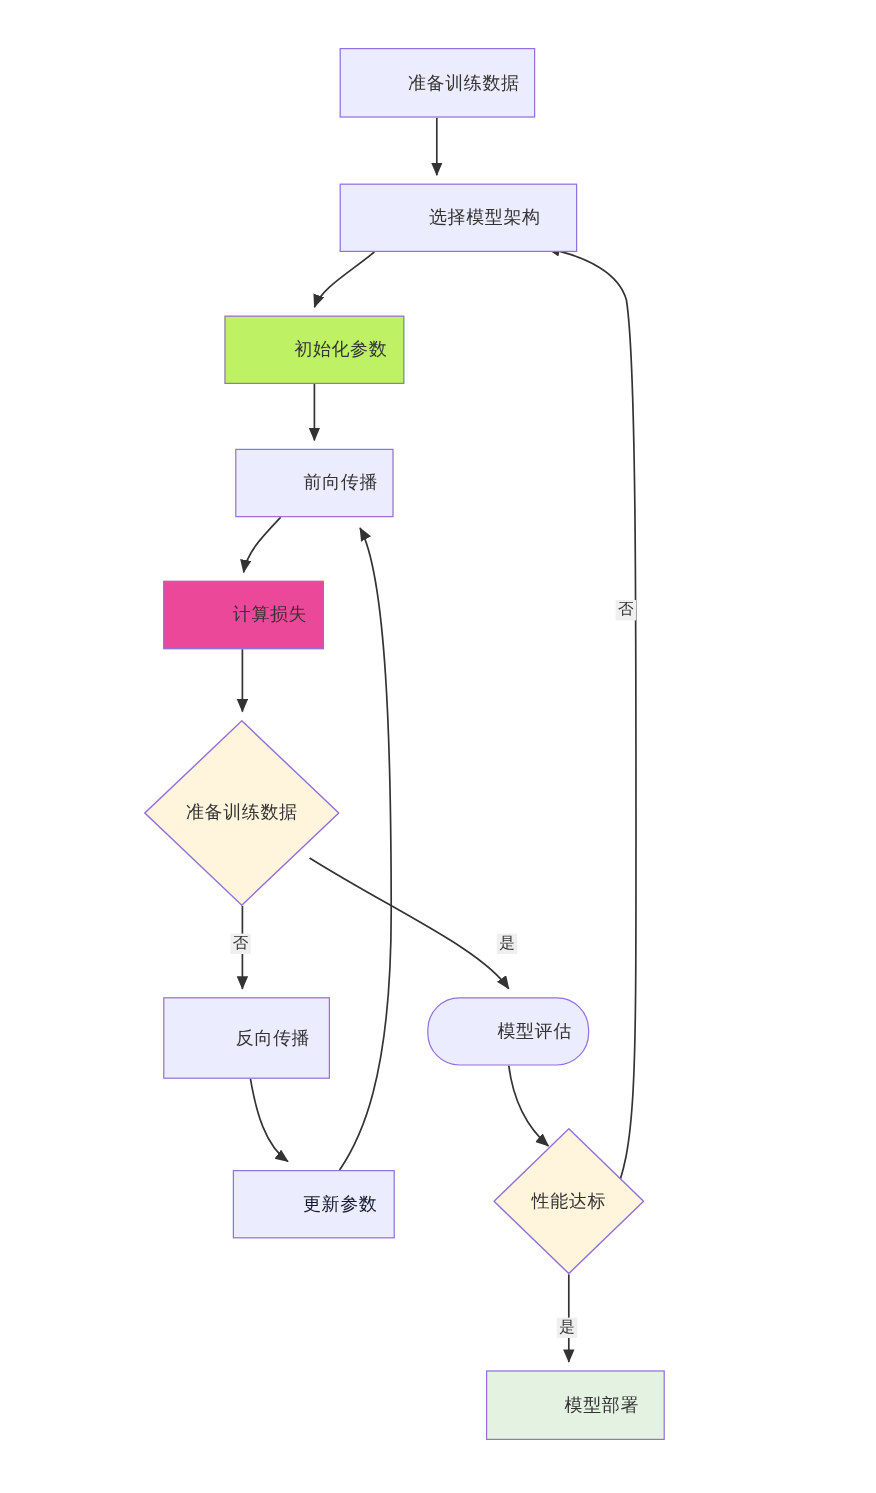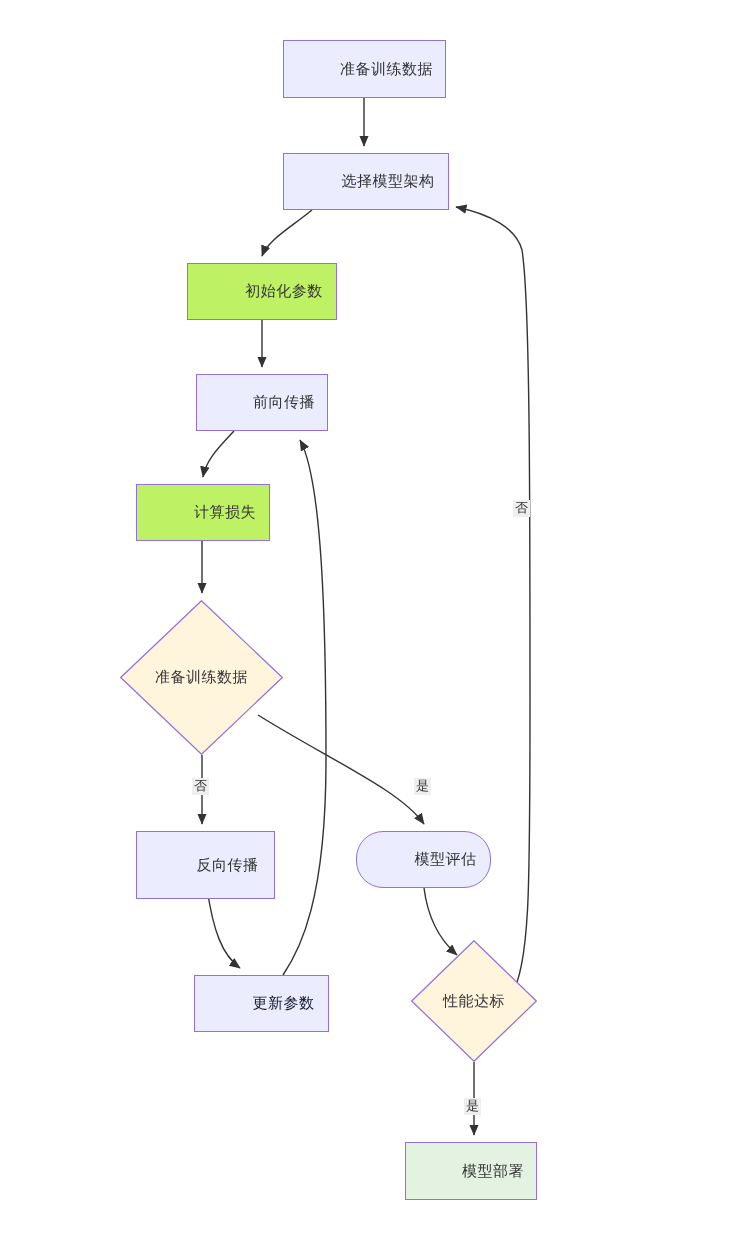--- a/index.html
+++ b/index.html
@@ -70,30 +70,30 @@
         <path d="M 424,888 C 428,920 440,940 457,955" class="edge-path" stroke="#333333" marker-end="url(#arrow)"></path>
         <path d="M 474,1062 L 474,1135" class="edge-path" stroke="#333333" marker-end="url(#arrow)"></path>
         <path d="M 510,1000 C 530,960 530,900 530,700 C 530,500 530,300 522,250 C 516,228 490,214 456,207" class="edge-path" stroke="#333333" marker-end="url(#arrow)"></path>
       </g>
   </svg>
 
   <div id="node-layer">
       <div class="node rect" style="left: 283px; top: 40px; width: 163px; height: 58px; background: rgb(236, 236, 255); border-color: rgb(147, 112, 219); color: rgb(51, 51, 51);">
         <span>准备训练数据</span>
       </div>
-      <div class="node rect" style="left: 283px; top: 153px; width: 166px; height: 57px; background: rgb(236, 236, 255); border-color: rgb(147, 112, 219); color: rgb(51, 51, 51);">
+      <div class="node rect" style="left: 283px; top: 153px; width: 198px; height: 57px; background: rgb(236, 236, 255); border-color: rgb(147, 112, 219); color: rgb(51, 51, 51);">
         <span>选择模型架构</span>
       </div>
       <div class="node rect" style="left: 187px; top: 263px; width: 150px; height: 57px; background: #bef264; border-color: rgb(147, 112, 219); color: rgb(51, 51, 51);">
         <span>初始化参数</span>
       </div>
       <div class="node rect" style="left: 196px; top: 374px; width: 132px; height: 57px; background: rgb(236, 236, 255); border-color: rgb(147, 112, 219); color: rgb(51, 51, 51);">
         <span>前向传播</span>
       </div>
-      <div class="node rect" style="left: 136px; top: 484px; width: 134px; height: 57px; background: #bef264; border-color: rgb(147, 112, 219); color: rgb(51, 51, 51);">
+      <div class="node rect" style="left: 136px; top: 484px; width: 134px; height: 57px; background: #ec4899; border-color: rgb(147, 112, 219); color: rgb(51, 51, 51);">
         <span>计算损失</span>
       </div>
       <div class="diamond-wrap" style="left: 120px; top: 600px; width: 163px; height: 155px;">
         <svg class="diamond-shape" viewBox="0 0 163 155" preserveAspectRatio="none">
           <polygon points="81.5,0.7 162.3,77.5 81.5,154.3 0.7,77.5" fill="#fff5dd" stroke="#9370db" stroke-width="1.2"></polygon>
         </svg>
         <div class="diamond-label" style="color: rgb(51, 51, 51);">准备训练数据</div>
       </div>
       <div class="node rect" style="left: 136px; top: 831px; width: 139px; height: 68px; background: rgb(236, 236, 255); border-color: rgb(147, 112, 219); color: rgb(51, 51, 51);">
         <span>反向传播</span>
@@ -103,21 +103,21 @@
       </div>
       <div class="node rect" style="left: 194px; top: 975px; width: 135px; height: 57px; background: rgb(236, 236, 255); border-color: rgb(147, 112, 219); color: #0f172a;">
         <span>更新参数</span>
       </div>
       <div class="diamond-wrap" style="left: 411px; top: 940px; width: 126px; height: 122px; text-decoration: underline;">
         <svg class="diamond-shape" viewBox="0 0 126 122" preserveAspectRatio="none">
           <polygon points="63,0.7 125.3,61 63,121.3 0.7,61" fill="#fff5dd" stroke="#9370db" stroke-width="1.2"></polygon>
         </svg>
         <div class="diamond-label" style="color: rgb(51, 51, 51);">性能达标</div>
       </div>
-      <div class="node terminal" style="left: 405px; top: 1142px; width: 132px; height: 58px; background: rgb(227, 242, 225); border-color: rgb(147, 112, 219); color: rgb(51, 51, 51);">
+      <div class="node terminal" style="left: 405px; top: 1142px; width: 149px; height: 58px; background: rgb(227, 242, 225); border-color: rgb(147, 112, 219); color: rgb(51, 51, 51);">
         <span>模型部署</span>
       </div>
     </div>
   <div id="label-layer">
       <div class="edge-label" style="left: 192px; top: 778px; background: rgb(239, 239, 239); color: rgb(51, 51, 51);">否</div>
       <div class="edge-label" style="left: 414px; top: 778px; background: rgb(239, 239, 239); color: rgb(51, 51, 51);">是</div>
       <div class="edge-label" style="left: 464px; top: 1098px; background: rgb(239, 239, 239); color: rgb(51, 51, 51);">是</div>
       <div class="edge-label" style="left: 513px; top: 500px; background: rgb(239, 239, 239); color: rgb(51, 51, 51);">否</div>
     </div>
 

